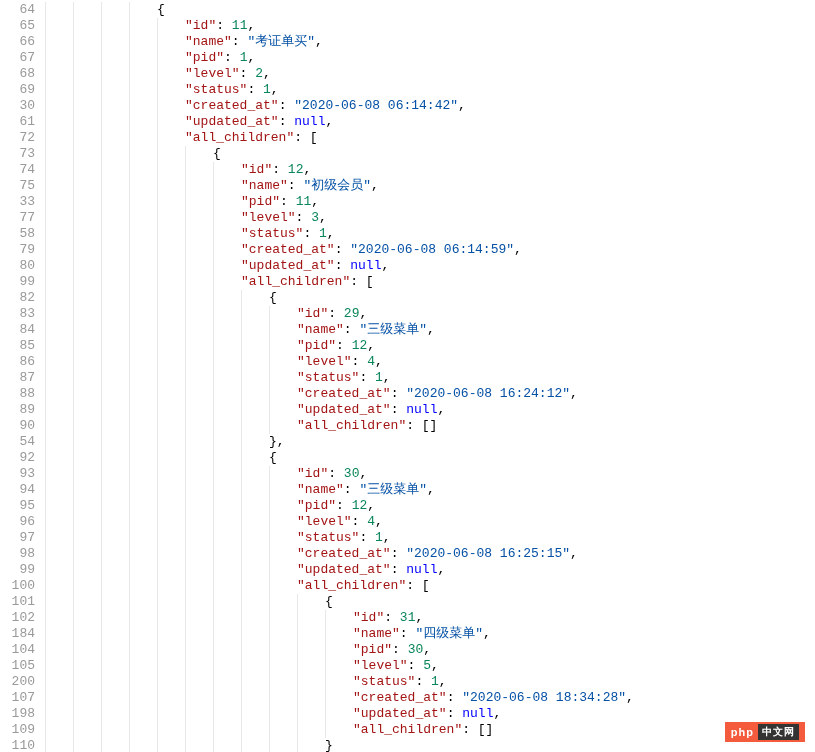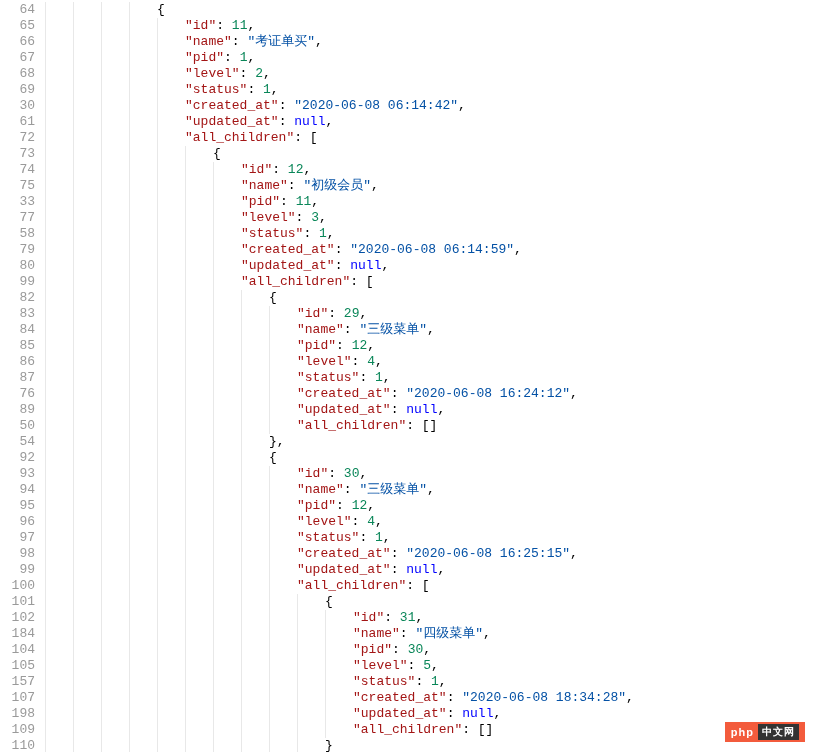--- a/index.html
+++ b/index.html
@@ -40,39 +40,39 @@
       <div>58</div>
       <div>79</div>
       <div>80</div>
       <div>99</div>
       <div>82</div>
       <div>83</div>
       <div>84</div>
       <div>85</div>
       <div>86</div>
       <div>87</div>
-      <div>76</div>
+      <div>88</div>
       <div>89</div>
-      <div>50</div>
+      <div>90</div>
       <div>54</div>
       <div>92</div>
       <div>93</div>
       <div>94</div>
       <div>95</div>
       <div>96</div>
       <div>97</div>
       <div>98</div>
       <div>99</div>
       <div>100</div>
       <div>101</div>
       <div>102</div>
       <div>184</div>
       <div>104</div>
       <div>105</div>
-      <div>157</div>
+      <div>200</div>
       <div>107</div>
       <div>198</div>
       <div>109</div>
       <div>110</div>
     </div>
   <div class="code" id="code"><div class="line"><span class="indent-guide" style="width:28px"></span><span class="indent-guide" style="width:28px"></span><span class="indent-guide" style="width:28px"></span><span class="indent-guide" style="width:28px"></span><span class="punc">{</span></div><div class="line"><span class="indent-guide" style="width:28px"></span><span class="indent-guide" style="width:28px"></span><span class="indent-guide" style="width:28px"></span><span class="indent-guide" style="width:28px"></span><span class="indent-guide" style="width:28px"></span><span class="key">"id"</span><span class="punc">: </span><span class="num">11</span><span class="punc">,</span></div><div class="line"><span class="indent-guide" style="width:28px"></span><span class="indent-guide" style="width:28px"></span><span class="indent-guide" style="width:28px"></span><span class="indent-guide" style="width:28px"></span><span class="indent-guide" style="width:28px"></span><span class="key">"name"</span><span class="punc">: </span><span class="str">"考证单买"</span><span class="punc">,</span></div><div class="line"><span class="indent-guide" style="width:28px"></span><span class="indent-guide" style="width:28px"></span><span class="indent-guide" style="width:28px"></span><span class="indent-guide" style="width:28px"></span><span class="indent-guide" style="width:28px"></span><span class="key">"pid"</span><span class="punc">: </span><span class="num">1</span><span class="punc">,</span></div><div class="line"><span class="indent-guide" style="width:28px"></span><span class="indent-guide" style="width:28px"></span><span class="indent-guide" style="width:28px"></span><span class="indent-guide" style="width:28px"></span><span class="indent-guide" style="width:28px"></span><span class="key">"level"</span><span class="punc">: </span><span class="num">2</span><span class="punc">,</span></div><div class="line"><span class="indent-guide" style="width:28px"></span><span class="indent-guide" style="width:28px"></span><span class="indent-guide" style="width:28px"></span><span class="indent-guide" style="width:28px"></span><span class="indent-guide" style="width:28px"></span><span class="key">"status"</span><span class="punc">: </span><span class="num">1</span><span class="punc">,</span></div><div class="line"><span class="indent-guide" style="width:28px"></span><span class="indent-guide" style="width:28px"></span><span class="indent-guide" style="width:28px"></span><span class="indent-guide" style="width:28px"></span><span class="indent-guide" style="width:28px"></span><span class="key">"created_at"</span><span class="punc">: </span><span class="str">"2020-06-08 06:14:42"</span><span class="punc">,</span></div><div class="line"><span class="indent-guide" style="width:28px"></span><span class="indent-guide" style="width:28px"></span><span class="indent-guide" style="width:28px"></span><span class="indent-guide" style="width:28px"></span><span class="indent-guide" style="width:28px"></span><span class="key">"updated_at"</span><span class="punc">: </span><span class="kw">null</span><span class="punc">,</span></div><div class="line"><span class="indent-guide" style="width:28px"></span><span class="indent-guide" style="width:28px"></span><span class="indent-guide" style="width:28px"></span><span class="indent-guide" style="width:28px"></span><span class="indent-guide" style="width:28px"></span><span class="key">"all_children"</span><span class="punc">: [</span></div><div class="line"><span class="indent-guide" style="width:28px"></span><span class="indent-guide" style="width:28px"></span><span class="indent-guide" style="width:28px"></span><span class="indent-guide" style="width:28px"></span><span class="indent-guide" style="width:28px"></span><span class="indent-guide" style="width:28px"></span><span class="punc">{</span></div><div class="line"><span class="indent-guide" style="width:28px"></span><span class="indent-guide" style="width:28px"></span><span class="indent-guide" style="width:28px"></span><span class="indent-guide" style="width:28px"></span><span class="indent-guide" style="width:28px"></span><span class="indent-guide" style="width:28px"></span><span class="indent-guide" style="width:28px"></span><span class="key">"id"</span><span class="punc">: </span><span class="num">12</span><span class="punc">,</span></div><div class="line"><span class="indent-guide" style="width:28px"></span><span class="indent-guide" style="width:28px"></span><span class="indent-guide" style="width:28px"></span><span class="indent-guide" style="width:28px"></span><span class="indent-guide" style="width:28px"></span><span class="indent-guide" style="width:28px"></span><span class="indent-guide" style="width:28px"></span><span class="key">"name"</span><span class="punc">: </span><span class="str">"初级会员"</span><span class="punc">,</span></div><div class="line"><span class="indent-guide" style="width:28px"></span><span class="indent-guide" style="width:28px"></span><span class="indent-guide" style="width:28px"></span><span class="indent-guide" style="width:28px"></span><span class="indent-guide" style="width:28px"></span><span class="indent-guide" style="width:28px"></span><span class="indent-guide" style="width:28px"></span><span class="key">"pid"</span><span class="punc">: </span><span class="num">11</span><span class="punc">,</span></div><div class="line"><span class="indent-guide" style="width:28px"></span><span class="indent-guide" style="width:28px"></span><span class="indent-guide" style="width:28px"></span><span class="indent-guide" style="width:28px"></span><span class="indent-guide" style="width:28px"></span><span class="indent-guide" style="width:28px"></span><span class="indent-guide" style="width:28px"></span><span class="key">"level"</span><span class="punc">: </span><span class="num">3</span><span class="punc">,</span></div><div class="line"><span class="indent-guide" style="width:28px"></span><span class="indent-guide" style="width:28px"></span><span class="indent-guide" style="width:28px"></span><span class="indent-guide" style="width:28px"></span><span class="indent-guide" style="width:28px"></span><span class="indent-guide" style="width:28px"></span><span class="indent-guide" style="width:28px"></span><span class="key">"status"</span><span class="punc">: </span><span class="num">1</span><span class="punc">,</span></div><div class="line"><span class="indent-guide" style="width:28px"></span><span class="indent-guide" style="width:28px"></span><span class="indent-guide" style="width:28px"></span><span class="indent-guide" style="width:28px"></span><span class="indent-guide" style="width:28px"></span><span class="indent-guide" style="width:28px"></span><span class="indent-guide" style="width:28px"></span><span class="key">"created_at"</span><span class="punc">: </span><span class="str">"2020-06-08 06:14:59"</span><span class="punc">,</span></div><div class="line"><span class="indent-guide" style="width:28px"></span><span class="indent-guide" style="width:28px"></span><span class="indent-guide" style="width:28px"></span><span class="indent-guide" style="width:28px"></span><span class="indent-guide" style="width:28px"></span><span class="indent-guide" style="width:28px"></span><span class="indent-guide" style="width:28px"></span><span class="key">"updated_at"</span><span class="punc">: </span><span class="kw">null</span><span class="punc">,</span></div><div class="line"><span class="indent-guide" style="width:28px"></span><span class="indent-guide" style="width:28px"></span><span class="indent-guide" style="width:28px"></span><span class="indent-guide" style="width:28px"></span><span class="indent-guide" style="width:28px"></span><span class="indent-guide" style="width:28px"></span><span class="indent-guide" style="width:28px"></span><span class="key">"all_children"</span><span class="punc">: [</span></div><div class="line"><span class="indent-guide" style="width:28px"></span><span class="indent-guide" style="width:28px"></span><span class="indent-guide" style="width:28px"></span><span class="indent-guide" style="width:28px"></span><span class="indent-guide" style="width:28px"></span><span class="indent-guide" style="width:28px"></span><span class="indent-guide" style="width:28px"></span><span class="indent-guide" style="width:28px"></span><span class="punc">{</span></div><div class="line"><span class="indent-guide" style="width:28px"></span><span class="indent-guide" style="width:28px"></span><span class="indent-guide" style="width:28px"></span><span class="indent-guide" style="width:28px"></span><span class="indent-guide" style="width:28px"></span><span class="indent-guide" style="width:28px"></span><span class="indent-guide" style="width:28px"></span><span class="indent-guide" style="width:28px"></span><span class="indent-guide" style="width:28px"></span><span class="key">"id"</span><span class="punc">: </span><span class="num">29</span><span class="punc">,</span></div><div class="line"><span class="indent-guide" style="width:28px"></span><span class="indent-guide" style="width:28px"></span><span class="indent-guide" style="width:28px"></span><span class="indent-guide" style="width:28px"></span><span class="indent-guide" style="width:28px"></span><span class="indent-guide" style="width:28px"></span><span class="indent-guide" style="width:28px"></span><span class="indent-guide" style="width:28px"></span><span class="indent-guide" style="width:28px"></span><span class="key">"name"</span><span class="punc">: </span><span class="str">"三级菜单"</span><span class="punc">,</span></div><div class="line"><span class="indent-guide" style="width:28px"></span><span class="indent-guide" style="width:28px"></span><span class="indent-guide" style="width:28px"></span><span class="indent-guide" style="width:28px"></span><span class="indent-guide" style="width:28px"></span><span class="indent-guide" style="width:28px"></span><span class="indent-guide" style="width:28px"></span><span class="indent-guide" style="width:28px"></span><span class="indent-guide" style="width:28px"></span><span class="key">"pid"</span><span class="punc">: </span><span class="num">12</span><span class="punc">,</span></div><div class="line"><span class="indent-guide" style="width:28px"></span><span class="indent-guide" style="width:28px"></span><span class="indent-guide" style="width:28px"></span><span class="indent-guide" style="width:28px"></span><span class="indent-guide" style="width:28px"></span><span class="indent-guide" style="width:28px"></span><span class="indent-guide" style="width:28px"></span><span class="indent-guide" style="width:28px"></span><span class="indent-guide" style="width:28px"></span><span class="key">"level"</span><span class="punc">: </span><span class="num">4</span><span class="punc">,</span></div><div class="line"><span class="indent-guide" style="width:28px"></span><span class="indent-guide" style="width:28px"></span><span class="indent-guide" style="width:28px"></span><span class="indent-guide" style="width:28px"></span><span class="indent-guide" style="width:28px"></span><span class="indent-guide" style="width:28px"></span><span class="indent-guide" style="width:28px"></span><span class="indent-guide" style="width:28px"></span><span class="indent-guide" style="width:28px"></span><span class="key">"status"</span><span class="punc">: </span><span class="num">1</span><span class="punc">,</span></div><div class="line"><span class="indent-guide" style="width:28px"></span><span class="indent-guide" style="width:28px"></span><span class="indent-guide" style="width:28px"></span><span class="indent-guide" style="width:28px"></span><span class="indent-guide" style="width:28px"></span><span class="indent-guide" style="width:28px"></span><span class="indent-guide" style="width:28px"></span><span class="indent-guide" style="width:28px"></span><span class="indent-guide" style="width:28px"></span><span class="key">"created_at"</span><span class="punc">: </span><span class="str">"2020-06-08 16:24:12"</span><span class="punc">,</span></div><div class="line"><span class="indent-guide" style="width:28px"></span><span class="indent-guide" style="width:28px"></span><span class="indent-guide" style="width:28px"></span><span class="indent-guide" style="width:28px"></span><span class="indent-guide" style="width:28px"></span><span class="indent-guide" style="width:28px"></span><span class="indent-guide" style="width:28px"></span><span class="indent-guide" style="width:28px"></span><span class="indent-guide" style="width:28px"></span><span class="key">"updated_at"</span><span class="punc">: </span><span class="kw">null</span><span class="punc">,</span></div><div class="line"><span class="indent-guide" style="width:28px"></span><span class="indent-guide" style="width:28px"></span><span class="indent-guide" style="width:28px"></span><span class="indent-guide" style="width:28px"></span><span class="indent-guide" style="width:28px"></span><span class="indent-guide" style="width:28px"></span><span class="indent-guide" style="width:28px"></span><span class="indent-guide" style="width:28px"></span><span class="indent-guide" style="width:28px"></span><span class="key">"all_children"</span><span class="punc">: []</span></div><div class="line"><span class="indent-guide" style="width:28px"></span><span class="indent-guide" style="width:28px"></span><span class="indent-guide" style="width:28px"></span><span class="indent-guide" style="width:28px"></span><span class="indent-guide" style="width:28px"></span><span class="indent-guide" style="width:28px"></span><span class="indent-guide" style="width:28px"></span><span class="indent-guide" style="width:28px"></span><span class="punc">},</span></div><div class="line"><span class="indent-guide" style="width:28px"></span><span class="indent-guide" style="width:28px"></span><span class="indent-guide" style="width:28px"></span><span class="indent-guide" style="width:28px"></span><span class="indent-guide" style="width:28px"></span><span class="indent-guide" style="width:28px"></span><span class="indent-guide" style="width:28px"></span><span class="indent-guide" style="width:28px"></span><span class="punc">{</span></div><div class="line"><span class="indent-guide" style="width:28px"></span><span class="indent-guide" style="width:28px"></span><span class="indent-guide" style="width:28px"></span><span class="indent-guide" style="width:28px"></span><span class="indent-guide" style="width:28px"></span><span class="indent-guide" style="width:28px"></span><span class="indent-guide" style="width:28px"></span><span class="indent-guide" style="width:28px"></span><span class="indent-guide" style="width:28px"></span><span class="key">"id"</span><span class="punc">: </span><span class="num">30</span><span class="punc">,</span></div><div class="line"><span class="indent-guide" style="width:28px"></span><span class="indent-guide" style="width:28px"></span><span class="indent-guide" style="width:28px"></span><span class="indent-guide" style="width:28px"></span><span class="indent-guide" style="width:28px"></span><span class="indent-guide" style="width:28px"></span><span class="indent-guide" style="width:28px"></span><span class="indent-guide" style="width:28px"></span><span class="indent-guide" style="width:28px"></span><span class="key">"name"</span><span class="punc">: </span><span class="str">"三级菜单"</span><span class="punc">,</span></div><div class="line"><span class="indent-guide" style="width:28px"></span><span class="indent-guide" style="width:28px"></span><span class="indent-guide" style="width:28px"></span><span class="indent-guide" style="width:28px"></span><span class="indent-guide" style="width:28px"></span><span class="indent-guide" style="width:28px"></span><span class="indent-guide" style="width:28px"></span><span class="indent-guide" style="width:28px"></span><span class="indent-guide" style="width:28px"></span><span class="key">"pid"</span><span class="punc">: </span><span class="num">12</span><span class="punc">,</span></div><div class="line"><span class="indent-guide" style="width:28px"></span><span class="indent-guide" style="width:28px"></span><span class="indent-guide" style="width:28px"></span><span class="indent-guide" style="width:28px"></span><span class="indent-guide" style="width:28px"></span><span class="indent-guide" style="width:28px"></span><span class="indent-guide" style="width:28px"></span><span class="indent-guide" style="width:28px"></span><span class="indent-guide" style="width:28px"></span><span class="key">"level"</span><span class="punc">: </span><span class="num">4</span><span class="punc">,</span></div><div class="line"><span class="indent-guide" style="width:28px"></span><span class="indent-guide" style="width:28px"></span><span class="indent-guide" style="width:28px"></span><span class="indent-guide" style="width:28px"></span><span class="indent-guide" style="width:28px"></span><span class="indent-guide" style="width:28px"></span><span class="indent-guide" style="width:28px"></span><span class="indent-guide" style="width:28px"></span><span class="indent-guide" style="width:28px"></span><span class="key">"status"</span><span class="punc">: </span><span class="num">1</span><span class="punc">,</span></div><div class="line"><span class="indent-guide" style="width:28px"></span><span class="indent-guide" style="width:28px"></span><span class="indent-guide" style="width:28px"></span><span class="indent-guide" style="width:28px"></span><span class="indent-guide" style="width:28px"></span><span class="indent-guide" style="width:28px"></span><span class="indent-guide" style="width:28px"></span><span class="indent-guide" style="width:28px"></span><span class="indent-guide" style="width:28px"></span><span class="key">"created_at"</span><span class="punc">: </span><span class="str">"2020-06-08 16:25:15"</span><span class="punc">,</span></div><div class="line"><span class="indent-guide" style="width:28px"></span><span class="indent-guide" style="width:28px"></span><span class="indent-guide" style="width:28px"></span><span class="indent-guide" style="width:28px"></span><span class="indent-guide" style="width:28px"></span><span class="indent-guide" style="width:28px"></span><span class="indent-guide" style="width:28px"></span><span class="indent-guide" style="width:28px"></span><span class="indent-guide" style="width:28px"></span><span class="key">"updated_at"</span><span class="punc">: </span><span class="kw">null</span><span class="punc">,</span></div><div class="line"><span class="indent-guide" style="width:28px"></span><span class="indent-guide" style="width:28px"></span><span class="indent-guide" style="width:28px"></span><span class="indent-guide" style="width:28px"></span><span class="indent-guide" style="width:28px"></span><span class="indent-guide" style="width:28px"></span><span class="indent-guide" style="width:28px"></span><span class="indent-guide" style="width:28px"></span><span class="indent-guide" style="width:28px"></span><span class="key">"all_children"</span><span class="punc">: [</span></div><div class="line"><span class="indent-guide" style="width:28px"></span><span class="indent-guide" style="width:28px"></span><span class="indent-guide" style="width:28px"></span><span class="indent-guide" style="width:28px"></span><span class="indent-guide" style="width:28px"></span><span class="indent-guide" style="width:28px"></span><span class="indent-guide" style="width:28px"></span><span class="indent-guide" style="width:28px"></span><span class="indent-guide" style="width:28px"></span><span class="indent-guide" style="width:28px"></span><span class="punc">{</span></div><div class="line"><span class="indent-guide" style="width:28px"></span><span class="indent-guide" style="width:28px"></span><span class="indent-guide" style="width:28px"></span><span class="indent-guide" style="width:28px"></span><span class="indent-guide" style="width:28px"></span><span class="indent-guide" style="width:28px"></span><span class="indent-guide" style="width:28px"></span><span class="indent-guide" style="width:28px"></span><span class="indent-guide" style="width:28px"></span><span class="indent-guide" style="width:28px"></span><span class="indent-guide" style="width:28px"></span><span class="key">"id"</span><span class="punc">: </span><span class="num">31</span><span class="punc">,</span></div><div class="line"><span class="indent-guide" style="width:28px"></span><span class="indent-guide" style="width:28px"></span><span class="indent-guide" style="width:28px"></span><span class="indent-guide" style="width:28px"></span><span class="indent-guide" style="width:28px"></span><span class="indent-guide" style="width:28px"></span><span class="indent-guide" style="width:28px"></span><span class="indent-guide" style="width:28px"></span><span class="indent-guide" style="width:28px"></span><span class="indent-guide" style="width:28px"></span><span class="indent-guide" style="width:28px"></span><span class="key">"name"</span><span class="punc">: </span><span class="str">"四级菜单"</span><span class="punc">,</span></div><div class="line"><span class="indent-guide" style="width:28px"></span><span class="indent-guide" style="width:28px"></span><span class="indent-guide" style="width:28px"></span><span class="indent-guide" style="width:28px"></span><span class="indent-guide" style="width:28px"></span><span class="indent-guide" style="width:28px"></span><span class="indent-guide" style="width:28px"></span><span class="indent-guide" style="width:28px"></span><span class="indent-guide" style="width:28px"></span><span class="indent-guide" style="width:28px"></span><span class="indent-guide" style="width:28px"></span><span class="key">"pid"</span><span class="punc">: </span><span class="num">30</span><span class="punc">,</span></div><div class="line"><span class="indent-guide" style="width:28px"></span><span class="indent-guide" style="width:28px"></span><span class="indent-guide" style="width:28px"></span><span class="indent-guide" style="width:28px"></span><span class="indent-guide" style="width:28px"></span><span class="indent-guide" style="width:28px"></span><span class="indent-guide" style="width:28px"></span><span class="indent-guide" style="width:28px"></span><span class="indent-guide" style="width:28px"></span><span class="indent-guide" style="width:28px"></span><span class="indent-guide" style="width:28px"></span><span class="key">"level"</span><span class="punc">: </span><span class="num">5</span><span class="punc">,</span></div><div class="line"><span class="indent-guide" style="width:28px"></span><span class="indent-guide" style="width:28px"></span><span class="indent-guide" style="width:28px"></span><span class="indent-guide" style="width:28px"></span><span class="indent-guide" style="width:28px"></span><span class="indent-guide" style="width:28px"></span><span class="indent-guide" style="width:28px"></span><span class="indent-guide" style="width:28px"></span><span class="indent-guide" style="width:28px"></span><span class="indent-guide" style="width:28px"></span><span class="indent-guide" style="width:28px"></span><span class="key">"status"</span><span class="punc">: </span><span class="num">1</span><span class="punc">,</span></div><div class="line"><span class="indent-guide" style="width:28px"></span><span class="indent-guide" style="width:28px"></span><span class="indent-guide" style="width:28px"></span><span class="indent-guide" style="width:28px"></span><span class="indent-guide" style="width:28px"></span><span class="indent-guide" style="width:28px"></span><span class="indent-guide" style="width:28px"></span><span class="indent-guide" style="width:28px"></span><span class="indent-guide" style="width:28px"></span><span class="indent-guide" style="width:28px"></span><span class="indent-guide" style="width:28px"></span><span class="key">"created_at"</span><span class="punc">: </span><span class="str">"2020-06-08 18:34:28"</span><span class="punc">,</span></div><div class="line"><span class="indent-guide" style="width:28px"></span><span class="indent-guide" style="width:28px"></span><span class="indent-guide" style="width:28px"></span><span class="indent-guide" style="width:28px"></span><span class="indent-guide" style="width:28px"></span><span class="indent-guide" style="width:28px"></span><span class="indent-guide" style="width:28px"></span><span class="indent-guide" style="width:28px"></span><span class="indent-guide" style="width:28px"></span><span class="indent-guide" style="width:28px"></span><span class="indent-guide" style="width:28px"></span><span class="key">"updated_at"</span><span class="punc">: </span><span class="kw">null</span><span class="punc">,</span></div><div class="line"><span class="indent-guide" style="width:28px"></span><span class="indent-guide" style="width:28px"></span><span class="indent-guide" style="width:28px"></span><span class="indent-guide" style="width:28px"></span><span class="indent-guide" style="width:28px"></span><span class="indent-guide" style="width:28px"></span><span class="indent-guide" style="width:28px"></span><span class="indent-guide" style="width:28px"></span><span class="indent-guide" style="width:28px"></span><span class="indent-guide" style="width:28px"></span><span class="indent-guide" style="width:28px"></span><span class="key">"all_children"</span><span class="punc">: []</span></div><div class="line"><span class="indent-guide" style="width:28px"></span><span class="indent-guide" style="width:28px"></span><span class="indent-guide" style="width:28px"></span><span class="indent-guide" style="width:28px"></span><span class="indent-guide" style="width:28px"></span><span class="indent-guide" style="width:28px"></span><span class="indent-guide" style="width:28px"></span><span class="indent-guide" style="width:28px"></span><span class="indent-guide" style="width:28px"></span><span class="indent-guide" style="width:28px"></span><span class="punc">}</span></div></div>
 </div>
 
 <div class="badge">
   <span>php</span>

